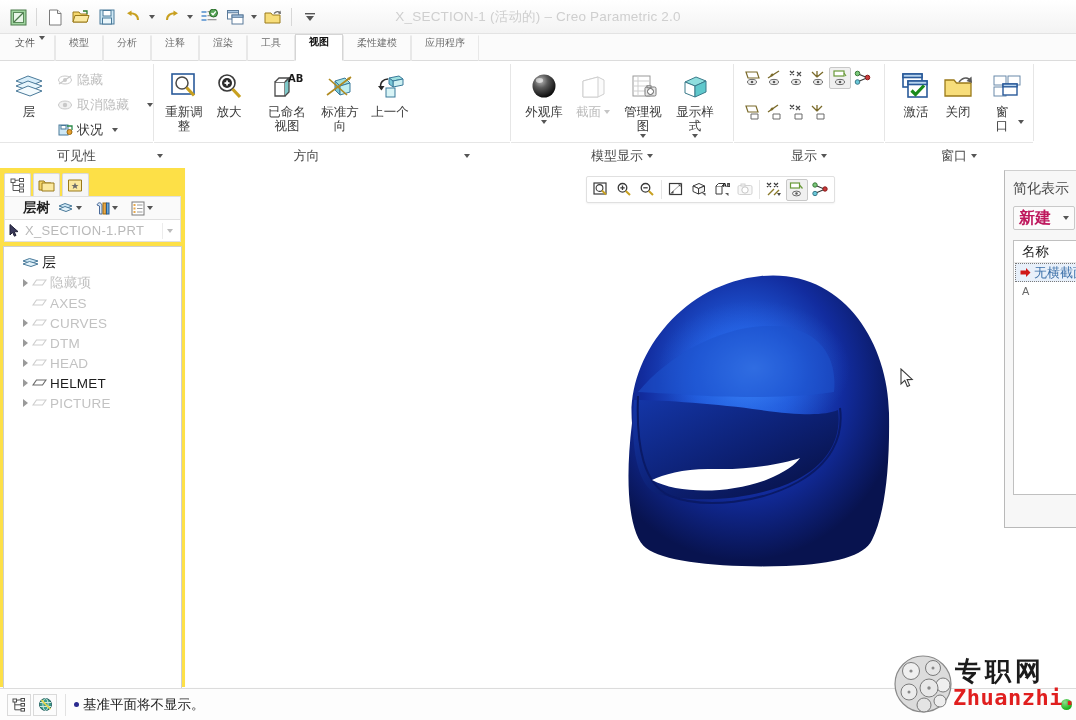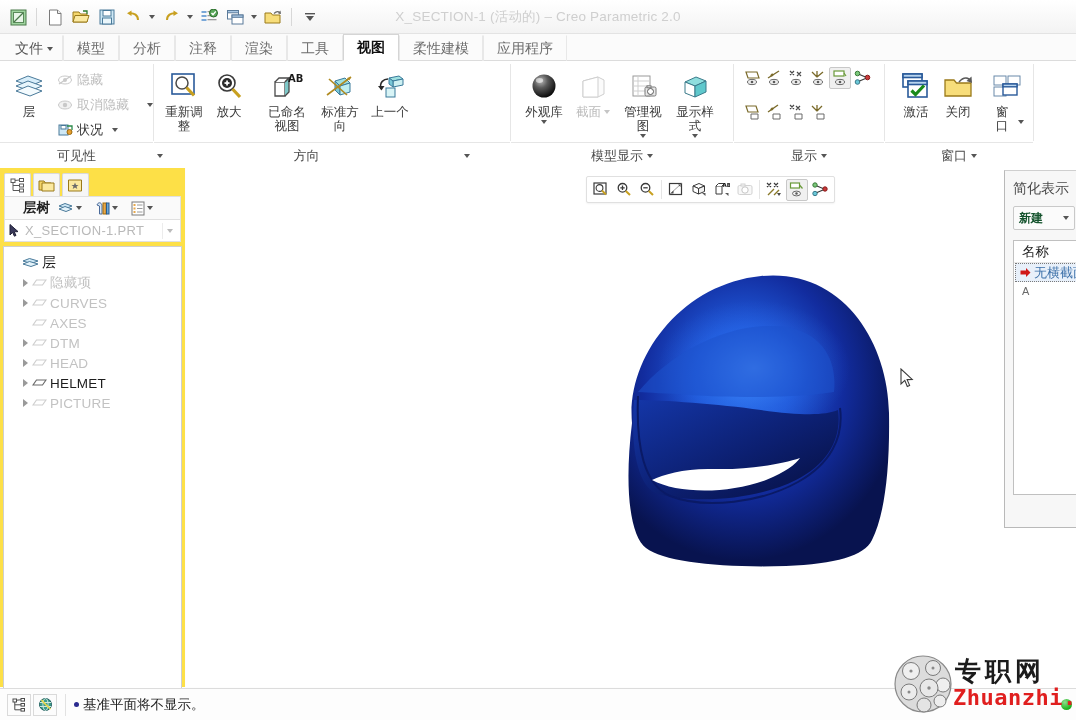--- a/index.html
+++ b/index.html
@@ -29,22 +29,22 @@
     font-size:13.5px; color:#cfcfcf; letter-spacing:.2px; white-space:nowrap;
   }
 
   
   .tabstrip{
     position:absolute; left:0; top:34px; width:1076px; height:27px;
     background:#fbfbfb; border-bottom:1px solid #dcdcdc;
     display:flex; align-items:flex-end; padding-left:2px;
   }
   .tab{
-    height:26px; padding:0 13px; display:flex; align-items:center;
-    font-size:14px; color:#6d6d6d; cursor:pointer;
+    height:26px; padding:0 13px; display:flex; align-items:flex-start;
+    font-size:10px; color:#6d6d6d; cursor:pointer;
     border-left:1px solid #e8e8e8; border-right:1px solid #e8e8e8;
     border-top:1px solid transparent; background:transparent;
     position:relative; top:1px;
   }
   .tab.file{ color:#555; font-weight:normal; border-left:none; padding-right:9px; }
   .tab.file .caret{ margin-left:4px; }
   .tab.active{
     background:#ffffff; color:#111; font-weight:bold;
     border-left:1px solid #d5d5d5; border-right:1px solid #d5d5d5;
     border-top:1px solid #d5d5d5; border-bottom:1px solid #ffffff;
@@ -153,21 +153,21 @@
     position:absolute; left:1004px; top:170px; width:120px; height:358px;
     background:#f7f7f7; border:1px solid #b9b9b9; border-top:1px solid #cfcfcf;
     overflow:hidden;
   }
   .rd-title{ padding:9px 0 6px 8px; font-size:14px; color:#4a4a4a; white-space:nowrap; }
   .rd-newbtn{
     margin:2px 0 0 8px; width:62px; height:24px; background:#fbfbfb;
     border:1px solid #c9c9c9; border-radius:2px; display:flex; align-items:center;
     justify-content:space-between; padding:0 5px; cursor:pointer;
   }
-  .rd-newbtn span{ font-size:12px; font-weight:bold; color:#14532d; }
+  .rd-newbtn span{ font-size:16px; font-weight:bold; color:#be185d; }
   .rd-list{
     margin:10px 0 0 8px; width:110px; height:255px; background:#ffffff;
     border:1px solid #c0c0c0;
   }
   .rd-colhdr{ height:22px; display:flex; align-items:center; padding-left:8px; font-size:13.5px; color:#222; border-bottom:1px solid #e8e8e8; }
   .rd-item{
     height:19px; display:flex; align-items:center; gap:3px; padding-left:4px;
     border:1px dotted #7a7a7a; background:#e8f0fa; margin:0 1px; cursor:pointer;
   }
   .rd-item .ril{ font-size:13px; color:#3b6fa8; white-space:nowrap; }
@@ -696,34 +696,34 @@
       <div class="trow" style="padding-left:15px">
         <div class="tri">
             <i></i>
           </div>
         <svg width="15" height="11" viewBox="0 0 15 11">
           <path d="M1 7 L4.5 2 L14 2 L10.5 7 Z" fill="none" stroke="#cfcfcf" stroke-width="1.2"></path>
         </svg>
         <span class="tlab dim">隐藏项</span>
       </div>
       <div class="trow" style="padding-left:15px">
-        <div class="tri">
-            <i></i>
-          </div>
-        <svg width="15" height="11" viewBox="0 0 15 11">
-          <path d="M1 7 L4.5 2 L14 2 L10.5 7 Z" fill="none" stroke="#cfcfcf" stroke-width="1.2"></path>
-        </svg>
-        <span class="tlab dim">CURVES</span>
-      </div>
-      <div class="trow" style="padding-left:15px">
         <div class="tri"></div>
         <svg width="15" height="11" viewBox="0 0 15 11">
           <path d="M1 7 L4.5 2 L14 2 L10.5 7 Z" fill="none" stroke="#cfcfcf" stroke-width="1.2"></path>
         </svg>
         <span class="tlab dim">AXES</span>
+      </div>
+      <div class="trow" style="padding-left:15px">
+        <div class="tri">
+            <i></i>
+          </div>
+        <svg width="15" height="11" viewBox="0 0 15 11">
+          <path d="M1 7 L4.5 2 L14 2 L10.5 7 Z" fill="none" stroke="#cfcfcf" stroke-width="1.2"></path>
+        </svg>
+        <span class="tlab dim">CURVES</span>
       </div>
       <div class="trow" style="padding-left:15px">
         <div class="tri">
             <i></i>
           </div>
         <svg width="15" height="11" viewBox="0 0 15 11">
           <path d="M1 7 L4.5 2 L14 2 L10.5 7 Z" fill="none" stroke="#cfcfcf" stroke-width="1.2"></path>
         </svg>
         <span class="tlab dim">DTM</span>
       </div>

